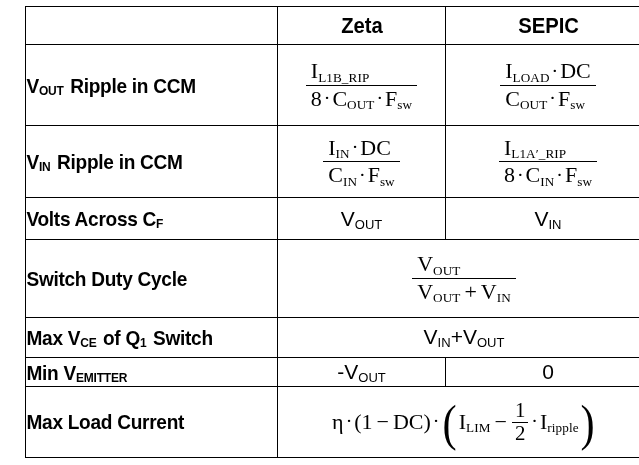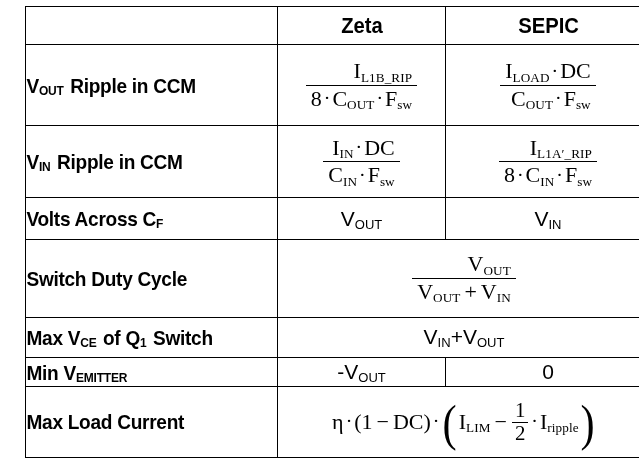--- a/index.html
+++ b/index.html
@@ -110,21 +110,21 @@
     position: relative;
     top: -0.08em;
     font-size: 0.9em;
   }
   .math .op { padding: 0 4px; }
 
   
   .frac {
     display: inline-block;
     vertical-align: middle;
-    text-align: right;
+    text-align: left;
     line-height: 1.12;
   }
   .frac > .num { display: block; padding: 0 5px 1px 5px; }
   .frac > .den {
     display: block;
     border-top: 1.7px solid #000;
     padding: 1px 5px 0 5px;
   }
 
   

